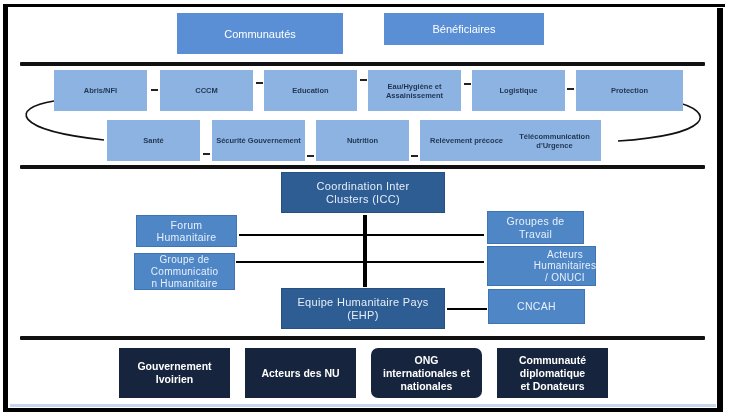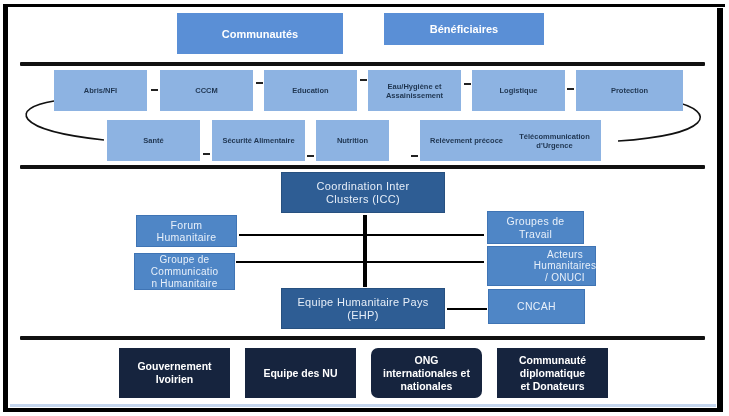--- a/index.html
+++ b/index.html
@@ -4,21 +4,21 @@
 <style>
   html, body { margin:0; padding:0; background:#ffffff; }
   body { width:729px; height:416px; position:relative; overflow:hidden; font-family:"Liberation Sans", sans-serif; }
   .frame-left { position:absolute; left:3px; top:6px; width:5px; height:404px; background:#000; }
   .frame-top { position:absolute; left:3px; top:4px; width:722px; height:3px; background:#000; }
   .frame-right { position:absolute; left:717px; top:8px; width:6px; height:404px; background:#000; }
   .frame-bottom { position:absolute; left:3px; top:408px; width:720px; height:4px; background:#000; }
   .frame-bottom-blue { position:absolute; left:10px; top:404px; width:706px; height:3px; background:#c5d6ee; }
   .sep { position:absolute; left:20px; width:685px; height:4px; background:#111; border-radius:1px; }
   .box { position:absolute; display:flex; align-items:center; justify-content:center; text-align:center; box-sizing:border-box; }
-  .top-box { background:#5a8fd6; color:#ffffff; font-weight:bold; font-size:11px; }
+  .top-box { background:#5a8fd6; color:#ffffff; font-weight:normal; font-size:11px; }
   .cluster { background:#8db3e2; color:#1f3550; font-weight:bold; font-size:7.5px; line-height:9px; }
   .coord-dark { background:#2e5d94; color:#e6eef8; font-size:11px; line-height:13px; border:1px solid #27507f; letter-spacing:0.3px; }
   .coord-light { background:#4f86c6; color:#e8f0fa; font-size:10.5px; line-height:12.5px; border:1px solid #3f74b4; letter-spacing:0.3px; }
   .actor { background:#16243e; color:#ffffff; font-weight:bold; font-size:10.5px; line-height:13px; }
   .dash { position:absolute; width:7px; height:2px; background:#222; }
   .line { position:absolute; background:#000; }
   svg.curves { position:absolute; left:0; top:0; width:729px; height:416px; }
 </style>
 </head>
 <body>
@@ -65,24 +65,24 @@
 <div class="dash" style="left:567px;top:88px;"></div>
 <div class="box cluster" style="left:576px;top:70px;width:107px;height:41px;">
     <span>Protection</span>
   </div>
 
 <div class="box cluster" style="left:107px;top:120px;width:93px;height:41px;">
     <span>Santé</span>
   </div>
 <div class="dash" style="left:203px;top:153px;"></div>
 <div class="box cluster" style="left:212px;top:120px;width:93px;height:41px;">
-    <span>Sécurité Alimentaire</span>
+    <span>Sécurité Gouvernement</span>
   </div>
 <div class="dash" style="left:307px;top:155px;"></div>
-<div class="box cluster" style="left:316px;top:120px;width:73px;height:41px;">
+<div class="box cluster" style="left:316px;top:120px;width:93px;height:41px;">
     <span>Nutrition</span>
   </div>
 <div class="dash" style="left:411px;top:155px;"></div>
 <div class="box cluster" style="left:420px;top:120px;width:93px;height:41px;">
     <span>Relèvement précoce</span>
   </div>
 <div class="dash" style="left:515px;top:153px;"></div>
 <div class="box cluster" style="left:508px;top:120px;width:93px;height:41px;">
     <span>Télécommunication d'Urgence</span>
   </div>
@@ -115,20 +115,20 @@
 <div class="box coord-light" style="left:488px;top:289px;width:97px;height:35px;">
     <span>CNCAH</span>
   </div>
 
 <div class="sep" style="top:336px;"></div>
 
 <div class="box actor" style="left:119px;top:348px;width:111px;height:50px;">
     <span style="padding:0 4px;">Gouvernement Ivoirien</span>
   </div>
 <div class="box actor" style="left:245px;top:348px;width:111px;height:50px;">
-    <span style="padding:0 16px;">Equipe des NU</span>
+    <span style="padding:0 16px;">Acteurs des NU</span>
   </div>
 <div class="box actor" style="left:371px;top:348px;width:111px;height:50px;border-radius:7px;">
     <span style="padding:0 6px;">ONG internationales et nationales</span>
   </div>
 <div class="box actor" style="left:497px;top:348px;width:111px;height:50px;">
     <span style="padding:0 24px;">Communauté diplomatique et Donateurs</span>
   </div>
 
 </body></html>

